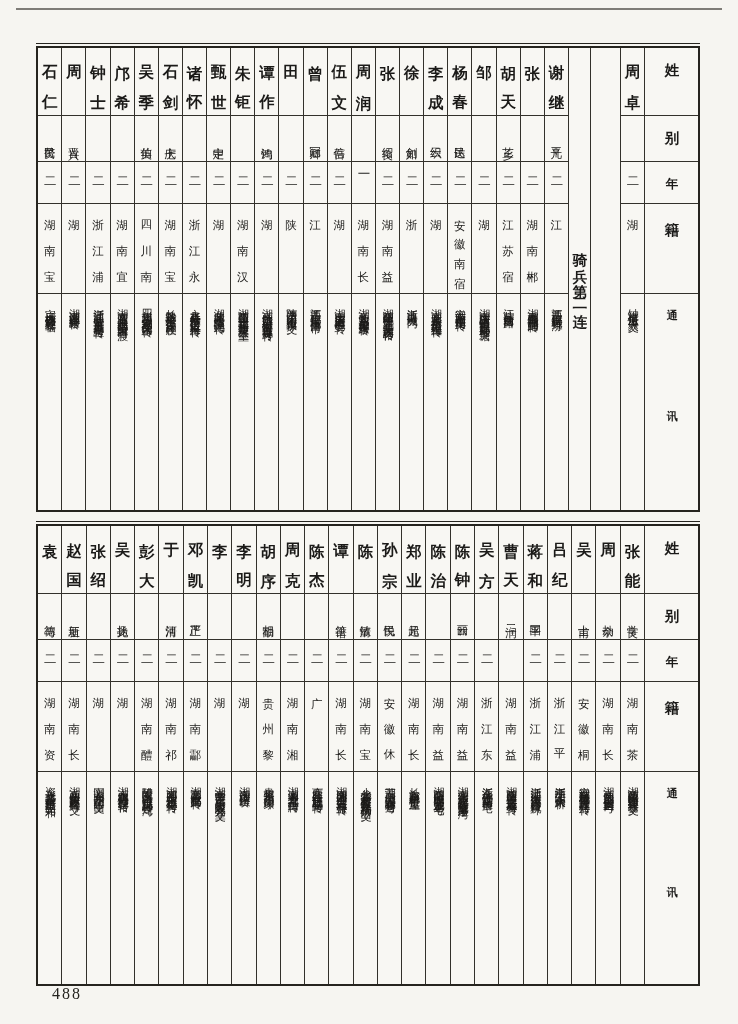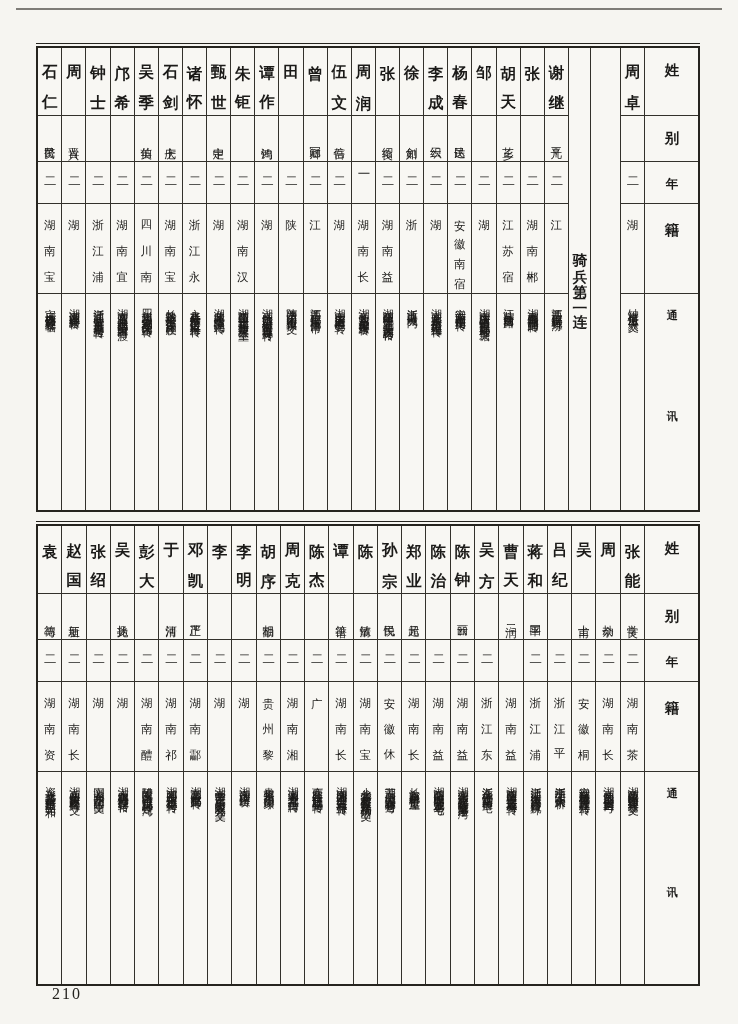--- a/index.html
+++ b/index.html
@@ -907,14 +907,14 @@
           </div>
           <div class="cell c-native spread">
             <span class="vtext">湖南资兴</span>
           </div>
           <div class="cell c-addr">
             <span class="vtext">资兴北乡蓼江市邮转里山三元和</span>
           </div>
         </div>
       </section>
   </div>
-  <div class="page-number">210</div>
+  <div class="page-number">488</div>
 </div>
 
 </body></html>

